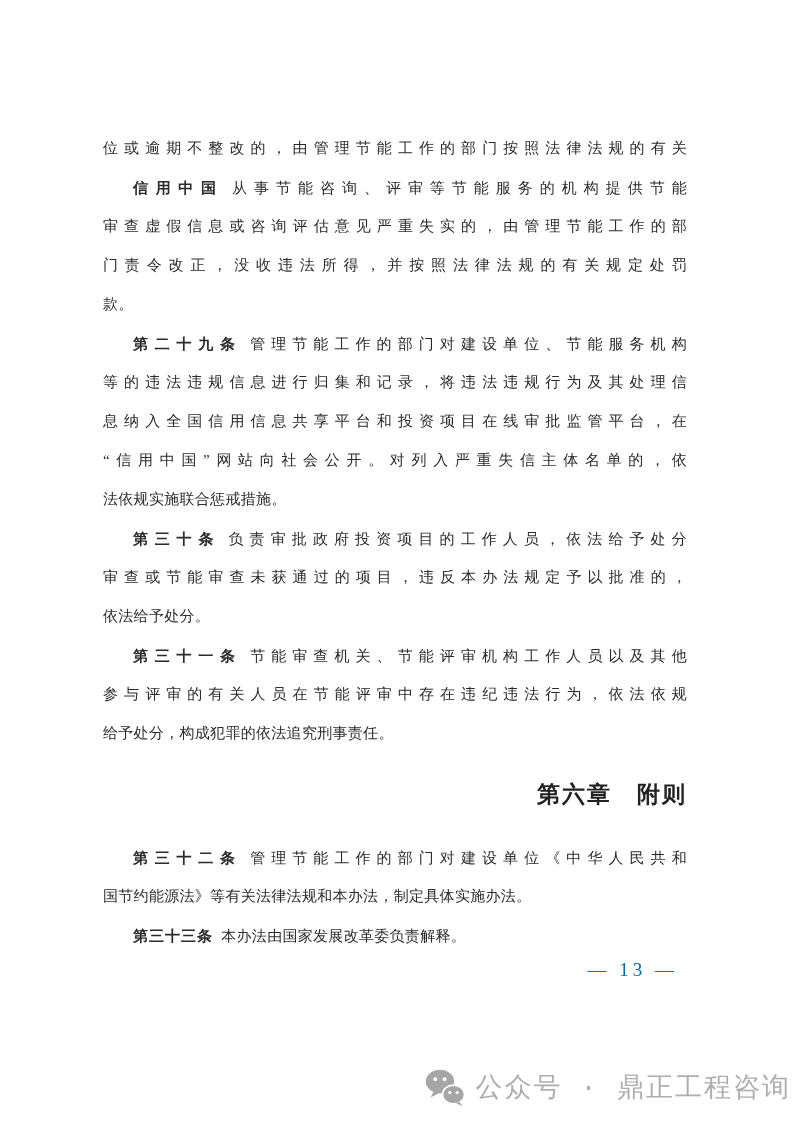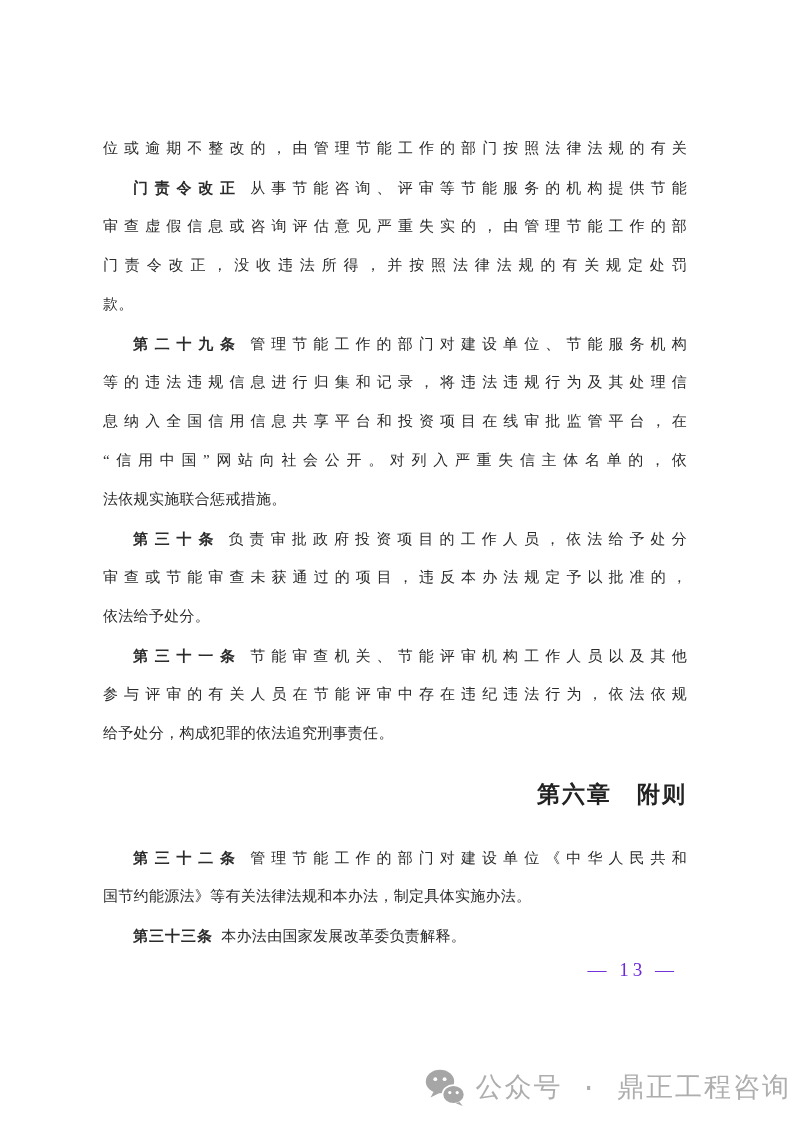--- a/index.html
+++ b/index.html
@@ -51,21 +51,21 @@
     color: #222222;
   }
   .page-number {
     margin-top: 3px;
     height: 24px;
     line-height: 24px;
     text-align: right;
     padding-right: 9px;
     font-size: 19px;
     letter-spacing: 4px;
-    color: #6d28d9;
+    color: #0369a1;
   }
   .watermark {
     position: absolute;
     top: 1068px;
     right: 3px;
     display: flex;
     align-items: center;
     gap: 10px;
     color: #aeaeae;
     font-family: Liberation Mono, monospace;
@@ -80,21 +80,21 @@
 
 <div class="page">
 
   <main class="doc-body">
 
     <div>
 
         <div class="doc-line"><span class="line-text">位或逾期不整改的，由管理节能工作的部门按照法律法规的有关</span></div>
 
 
-        <div class="doc-line indent"><span class="bold-term">门责令改正</span><span class="line-text">从事节能咨询、评审等节能服务的机构提供节能</span></div>
+        <div class="doc-line indent"><span class="bold-term">信用中国</span><span class="line-text">从事节能咨询、评审等节能服务的机构提供节能</span></div>
 
         <div class="doc-line"><span class="line-text">审查虚假信息或咨询评估意见严重失实的，由管理节能工作的部</span></div>
 
         <div class="doc-line"><span class="line-text">门责令改正，没收违法所得，并按照法律法规的有关规定处罚</span></div>
 
         <div class="doc-line para-end"><span class="line-text">款。</span></div>
 
         <div class="doc-line indent"><span class="bold-term">第二十九条</span><span class="line-text">管理节能工作的部门对建设单位、节能服务机构</span></div>
 
         <div class="doc-line"><span class="line-text">等的违法违规信息进行归集和记录，将违法违规行为及其处理信</span></div>

